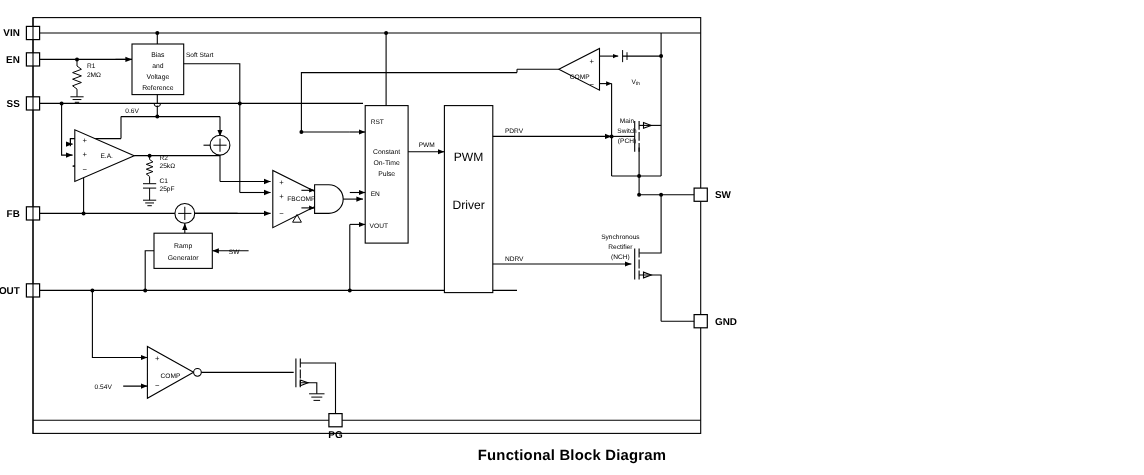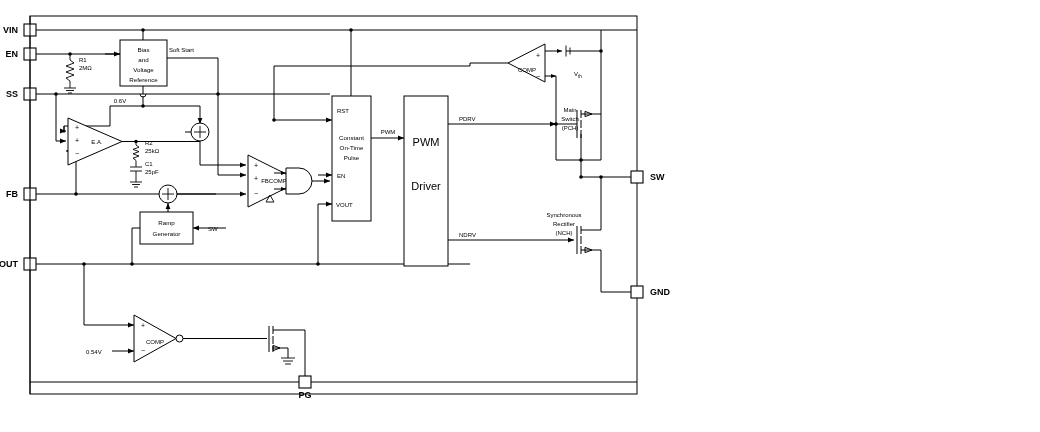--- a/index.html
+++ b/index.html
@@ -431,14 +431,15 @@
   <text class="lbl-sig-c" x="570" y="130">(PCH)</text>
 
   <text class="lbl-sig-c" x="564" y="217">Synchronous</text>
   <text class="lbl-sig-c" x="564" y="226">Rectifier</text>
   <text class="lbl-sig-c" x="564" y="235">(NCH)</text>
 
   <text class="lbl-sig" x="86" y="354">0.54V</text>
 
 </svg>
 
+<div class="title">Functional Block Diagram</div>
 
 </div>
 
 </body></html>

